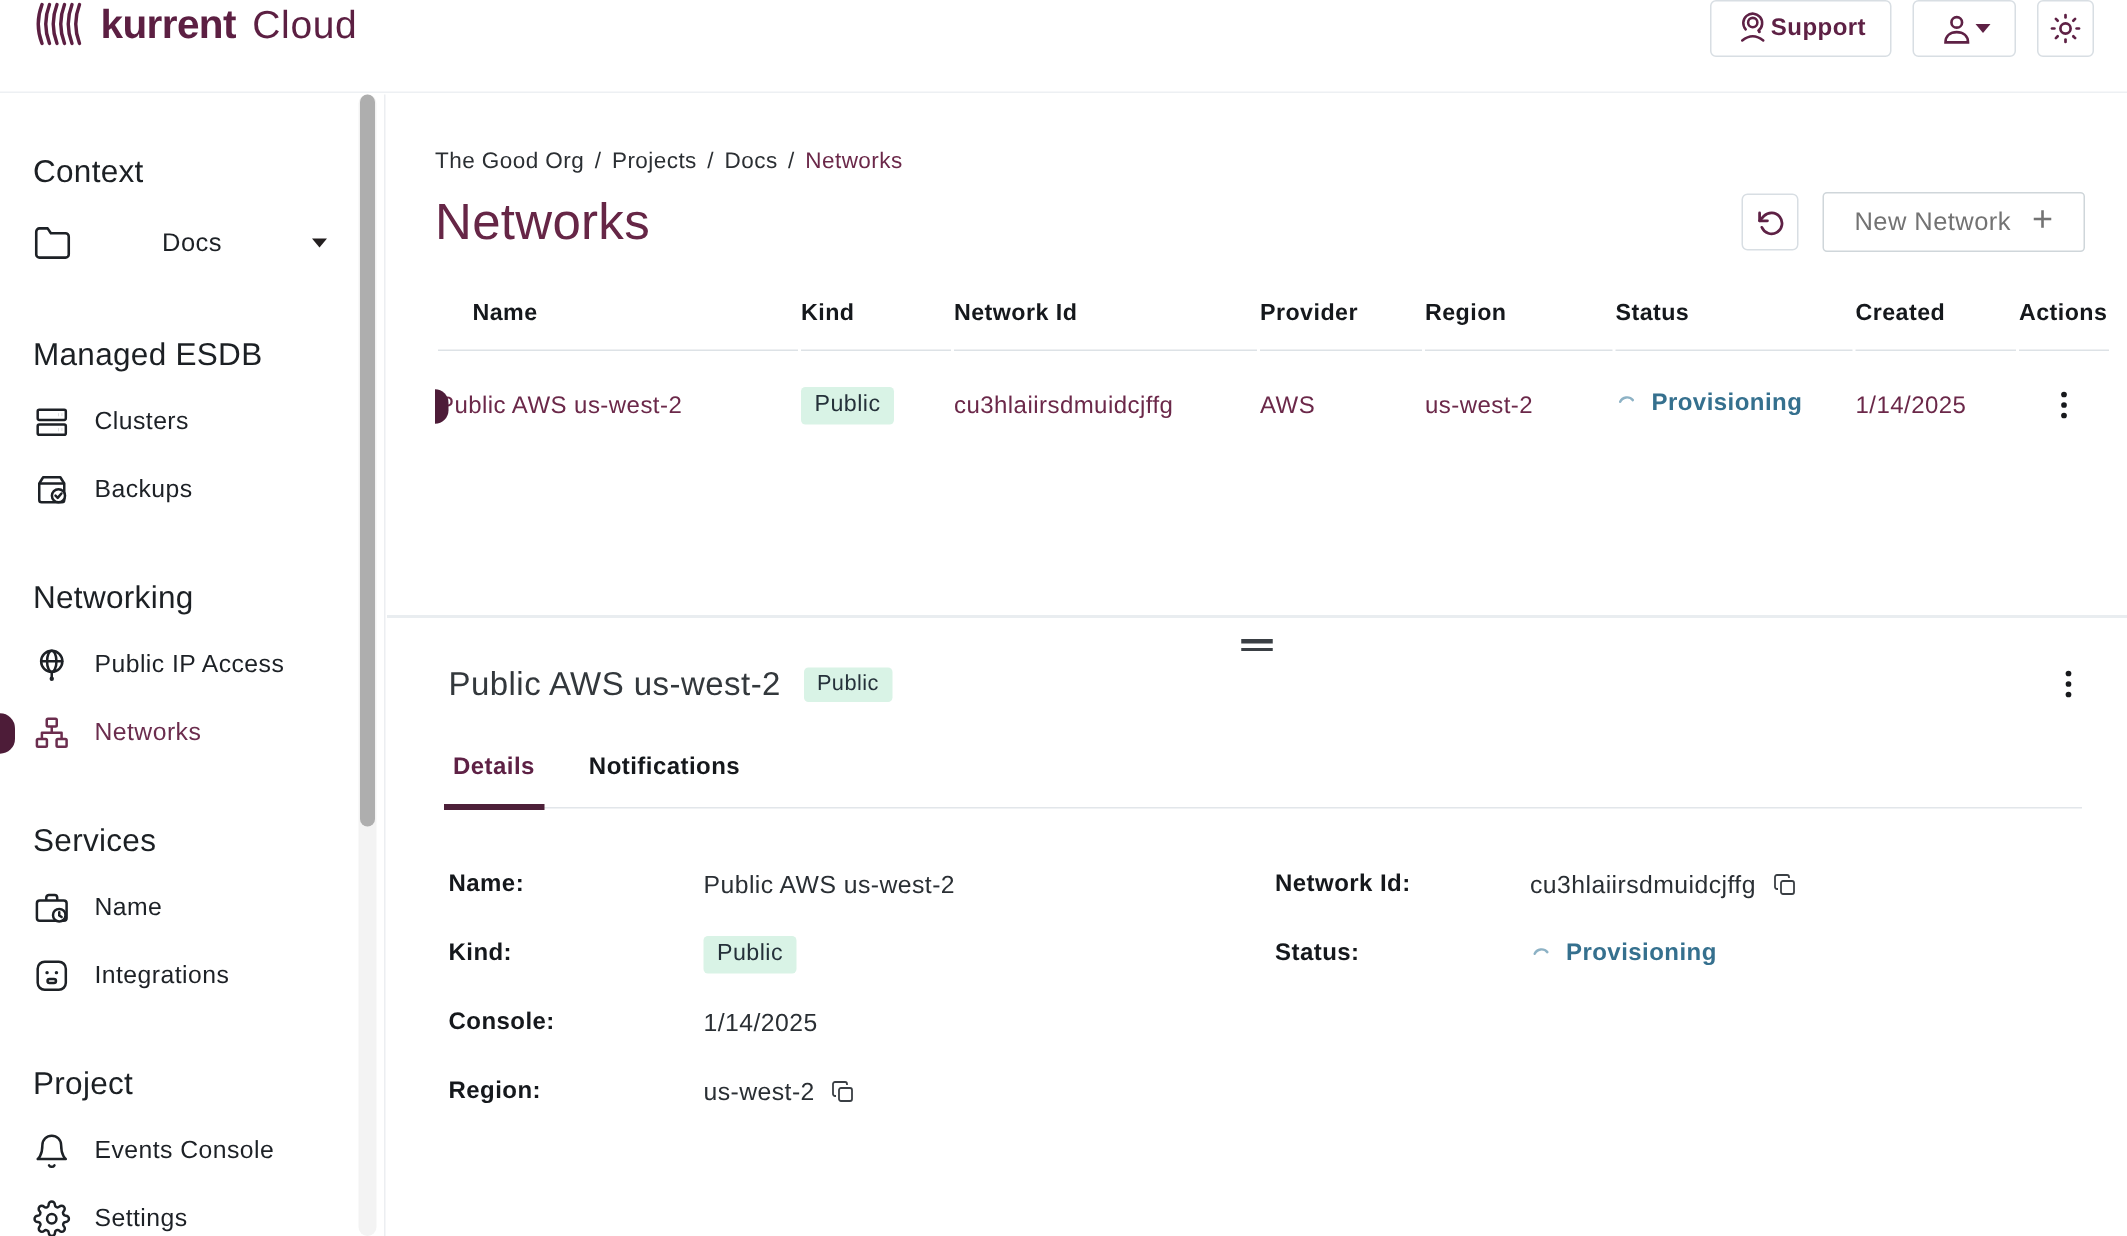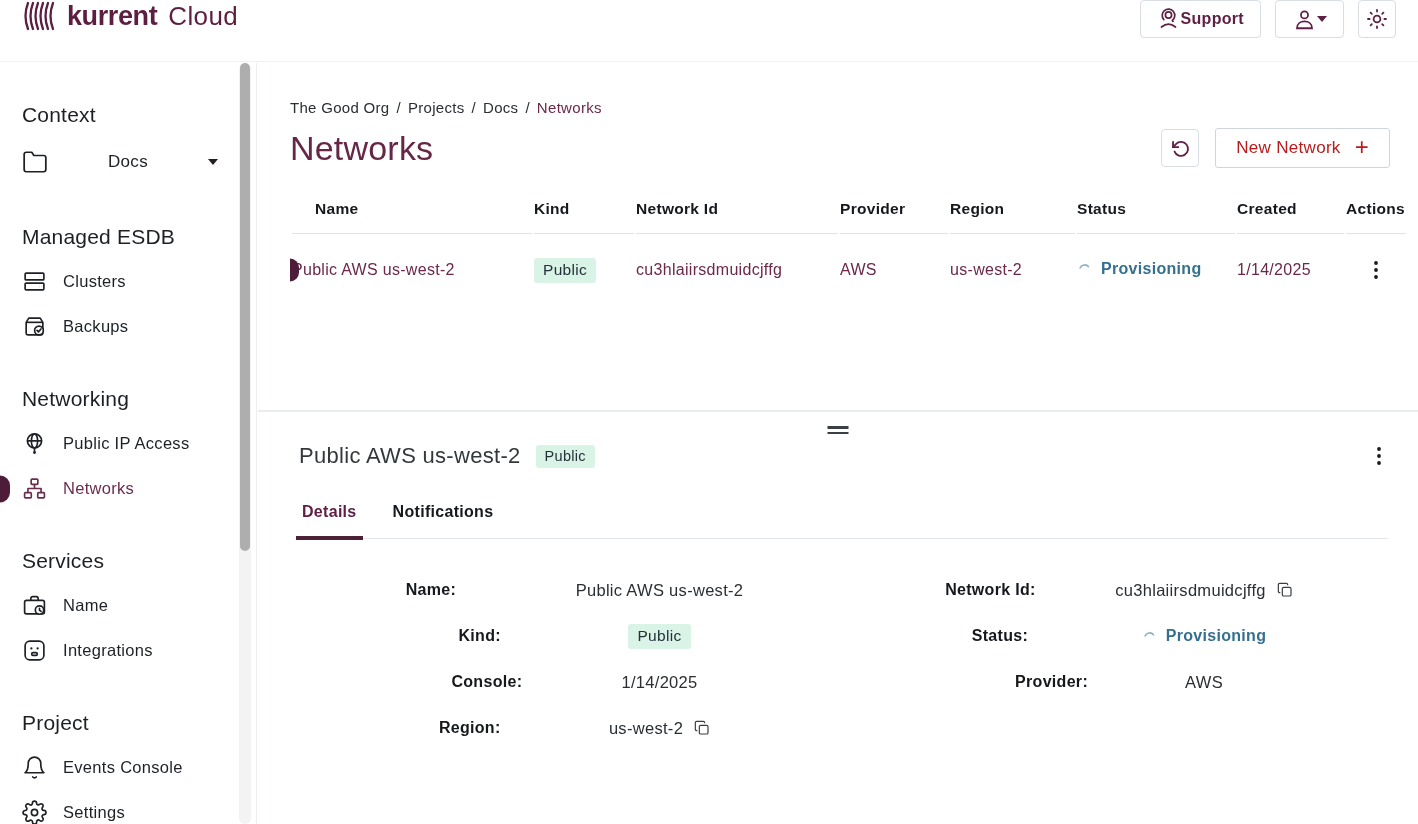--- a/index.html
+++ b/index.html
@@ -61,21 +61,21 @@
   .breadcrumb .current { color:#6b2849; }
   .title-row { display:flex; align-items:center; margin-top:12px; }
   .page-title { font-size:34px; font-weight:400; color:#662646; letter-spacing:.2px; }
   .title-actions { margin-left:auto; display:flex; align-items:center; gap:16px; }
   .refresh-btn {
     width:38px; height:38px; border:1px solid #d8dee3; border-radius:4px; background:#fff;
     color:#5e2145; display:flex; align-items:center; justify-content:center; cursor:pointer;
   }
   .new-btn {
     height:40px; padding:0 20px; border:1px solid #cfd6da; border-radius:3px; background:#fff;
-    color:#b91c1c; font-size:17px; font-weight:500; display:flex; align-items:center; gap:14px;
+    color:#737373; font-size:17px; font-weight:500; display:flex; align-items:center; gap:14px;
     cursor:pointer; font-family:inherit; letter-spacing:.3px;
   }
   .new-btn .plus { font-size:24px; font-weight:400; line-height:1; margin-top:-2px; }
 
   
   table.nets { border-collapse:separate; border-spacing:2px 0; width:1100px; margin-top:24px; table-layout:fixed; }
   table.nets th {
     text-align:left; font-size:15.5px; font-weight:700; color:#15181c; letter-spacing:.3px;
     padding:8px 0 15px 0; border-bottom:1px solid #dde2e6;
   }
@@ -98,21 +98,21 @@
   .detail-inner { padding:30px 30px 0 41px; }
   .detail-title-row { display:flex; align-items:center; }
   .detail-title { font-size:22px; font-weight:400; color:#33383c; letter-spacing:.3px; }
   .detail-title-row .badge { margin-left:15px; font-size:14.5px; }
   .detail-kebab { margin-left:auto; }
   .tabs { display:flex; gap:30px; margin-top:33px; border-bottom:1px solid #e2e6ea; }
   .tab { font-size:16px; font-weight:700; color:#15181c; padding:0 3px 17px; cursor:pointer; position:relative; letter-spacing:.3px; }
   .tab.active { color:#5e2145; }
   .tab.active::after { content:""; position:absolute; left:-3px; right:-3px; bottom:-2px; height:4px; background:#4d2039; }
   .fields { display:grid; grid-template-columns:551px 1fr; margin-top:28px; }
-  .fcol { display:flex; flex-direction:column;align-items:center; }
+  .fcol { display:flex; flex-direction:column; }
   .frow { display:flex; align-items:center; height:46px; }
   .flabel { width:170px; font-size:16px; font-weight:700; color:#15181c; letter-spacing:.3px; flex:0 0 auto; }
   .fvalue { font-size:16.5px; color:#2a2f34; letter-spacing:.3px; display:inline-flex; align-items:center; gap:11px; }
   .copy-btn { background:none; border:none; padding:0; cursor:pointer; color:#3a3f44; display:inline-flex; }
 </style>
 </head>
 <body>
 
 <header class="topbar">
   <div class="logo">
@@ -437,21 +437,17 @@
               <span class="status">
                 <span class="spinner">
                   <svg viewBox="0 0 24 24" fill="none" stroke="currentColor" stroke-width="2.6" stroke-linecap="round">
                     <path d="M5,11 A8,8 0 0 1 18.5,9.2"></path>
                   </svg>
                 </span>
                 <span>Provisioning</span>
               </span>
             </span>
           </div>
-          <div class="frow">
-            <span class="flabel">Provider:</span>
-            <span class="fvalue">AWS</span>
-          </div>
         </div>
       </div>
     </div>
   </section>
 </main>
 
 </body></html>

